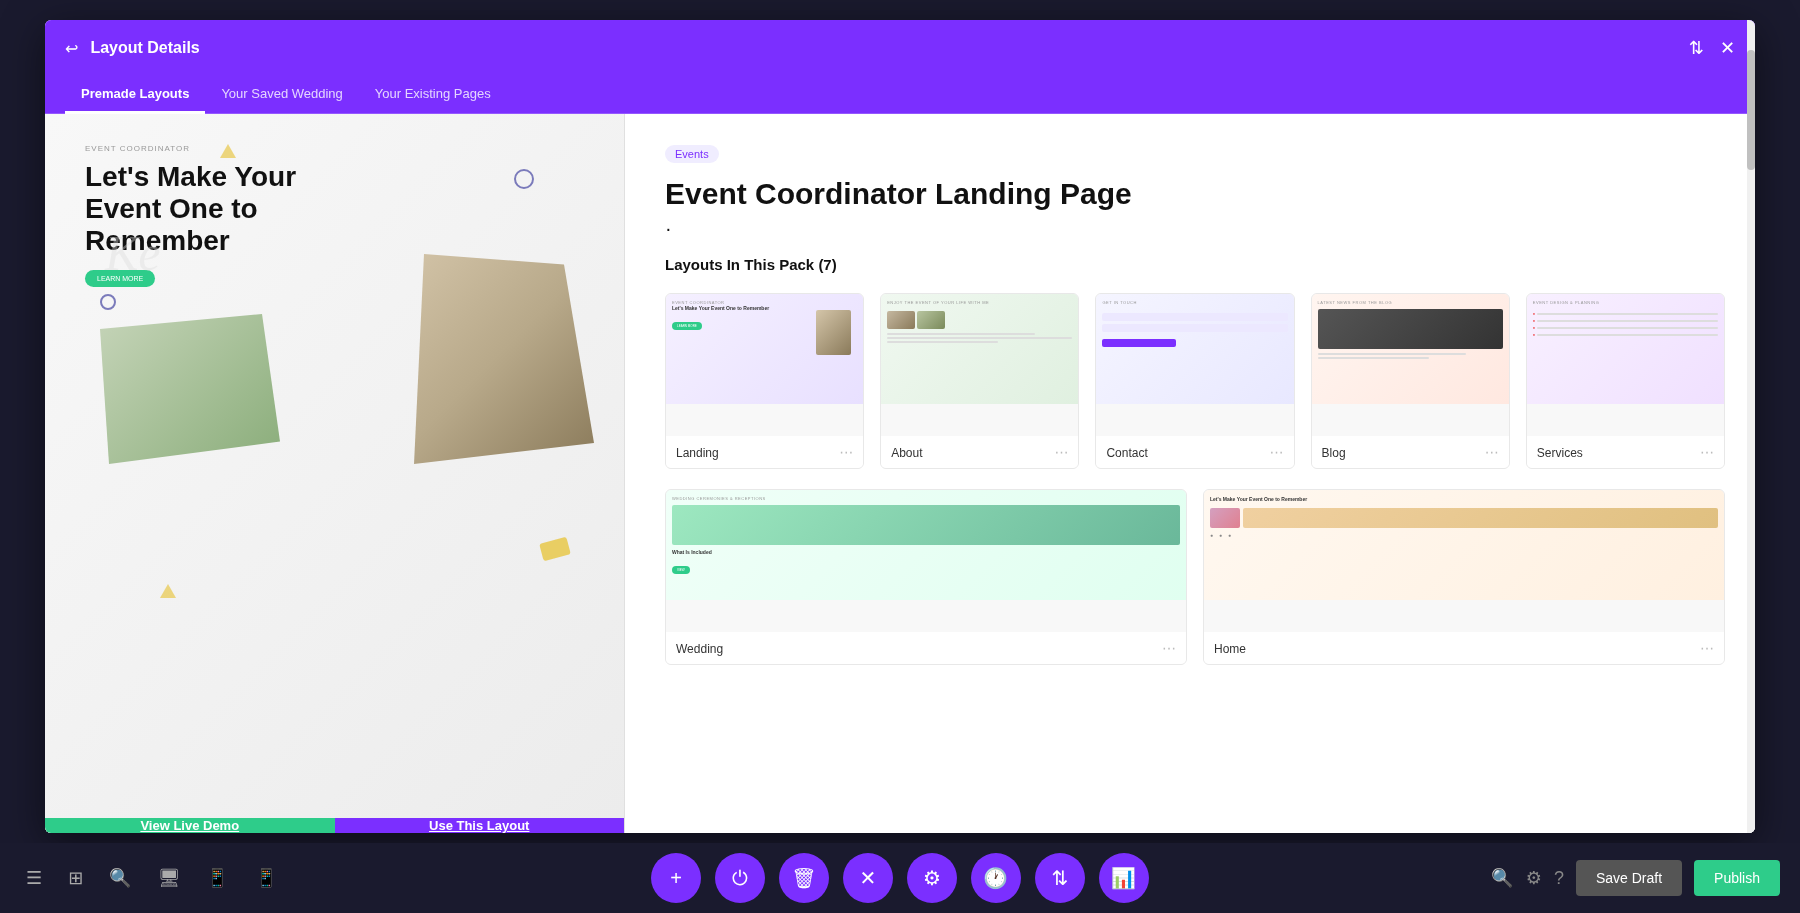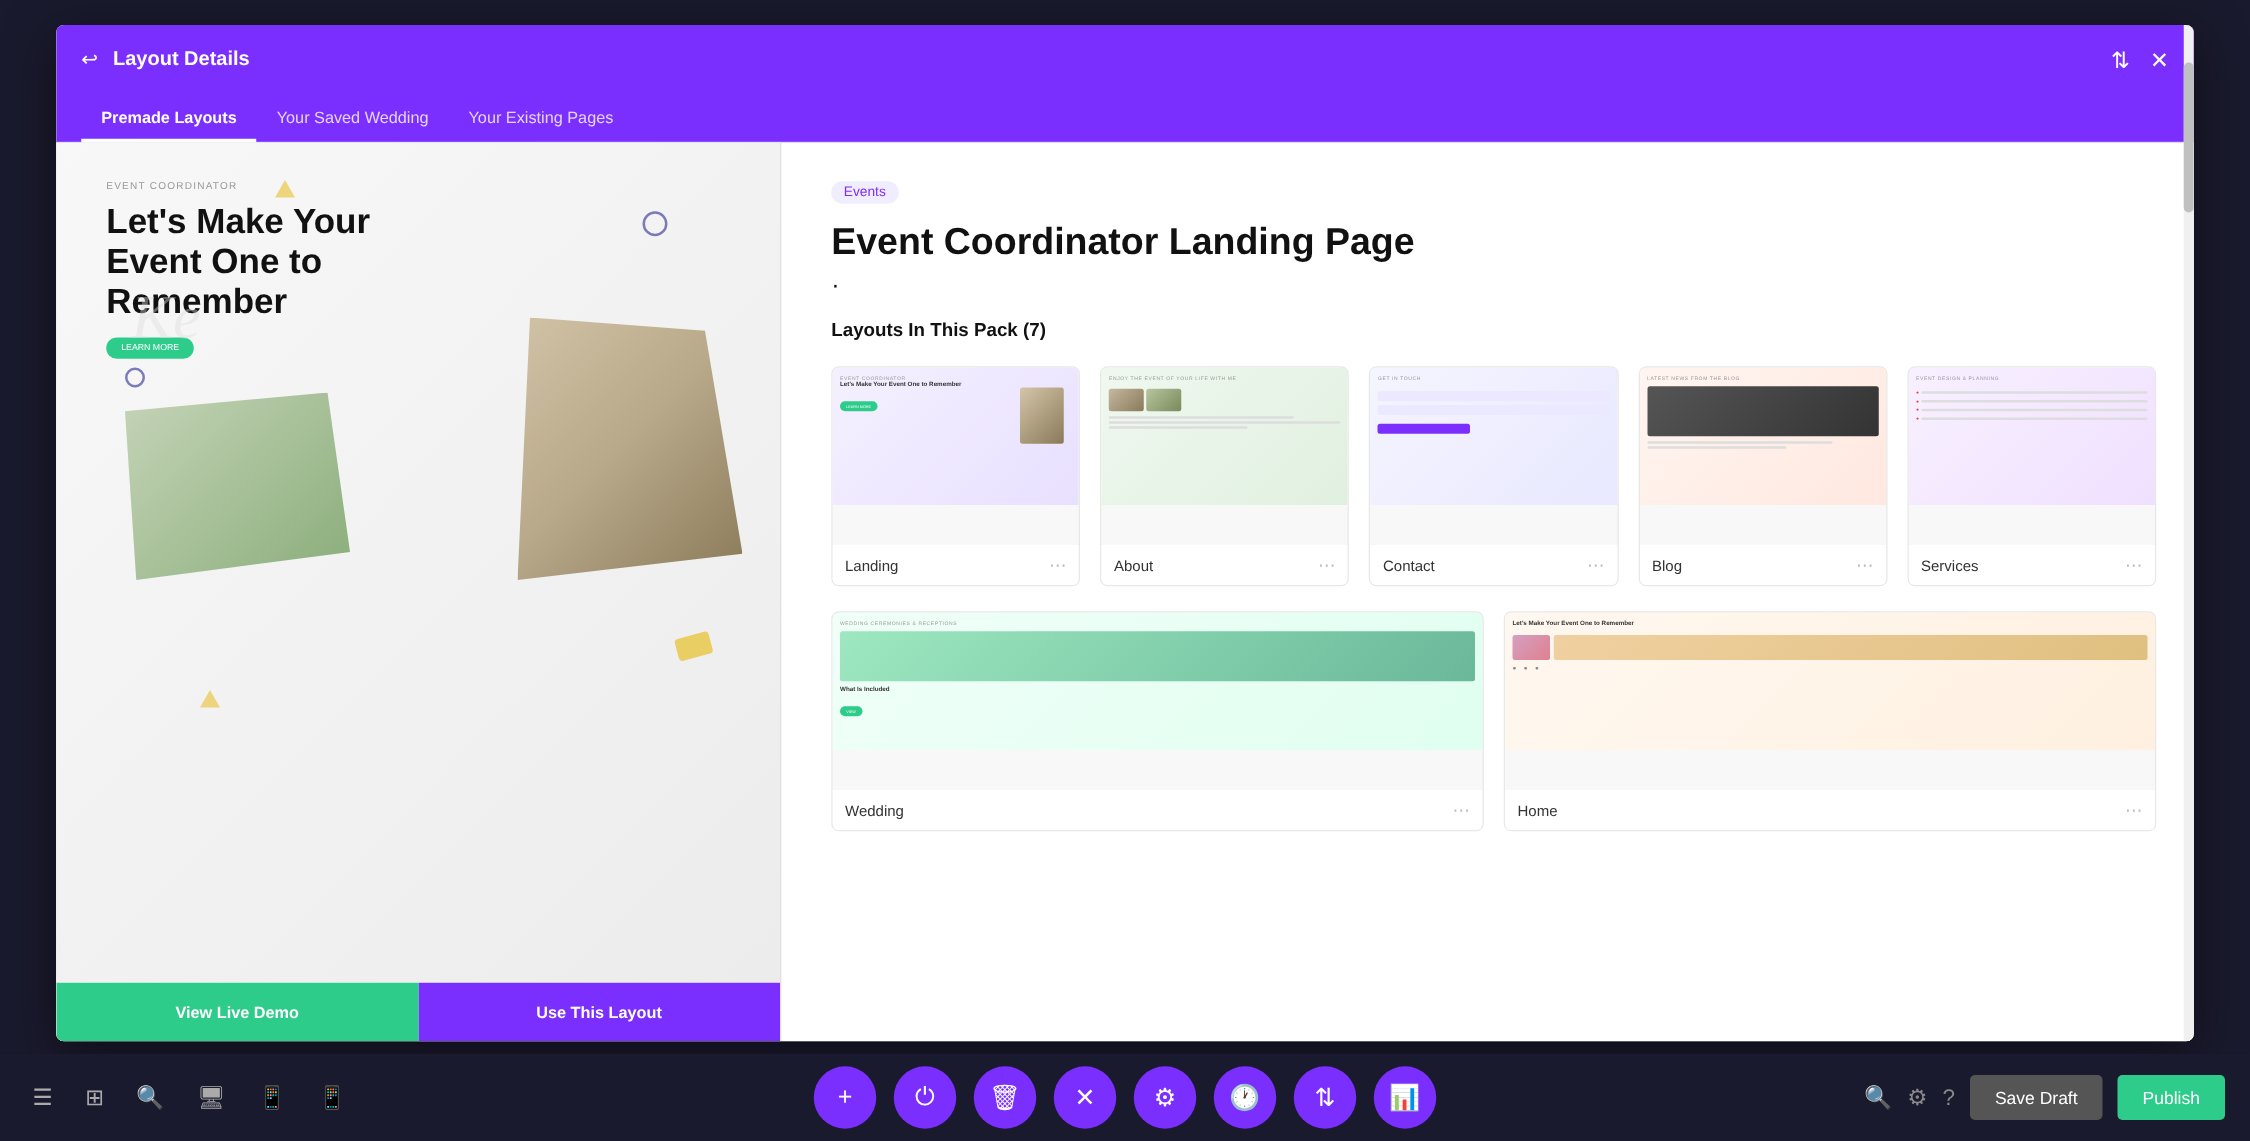--- a/index.html
+++ b/index.html
@@ -270,26 +270,26 @@
       width: 180px;
       height: 150px;
       background: linear-gradient(135deg, #c5d4b8 0%, #8aad7a 100%);
       clip-path: polygon(0% 10%, 90% 0%, 100% 85%, 5% 100%);
     }
     .preview-actions {
       display: flex;
     }
     .preview-action-btn {
       flex: 1;
-      padding: 16px;
       font-size: 13px;
       font-weight: 600;
       border: none;
       cursor: pointer;
       color: #fff;
+      text-decoration: underline;
     }
     .view-demo-btn { background: #2ecc8a; }
     .use-layout-btn { background: #7b2fff; }
 
     
     .content-panel {
       flex: 1;
       padding: 30px 30px 20px 40px;
       overflow-y: auto;
       background: #fff;

